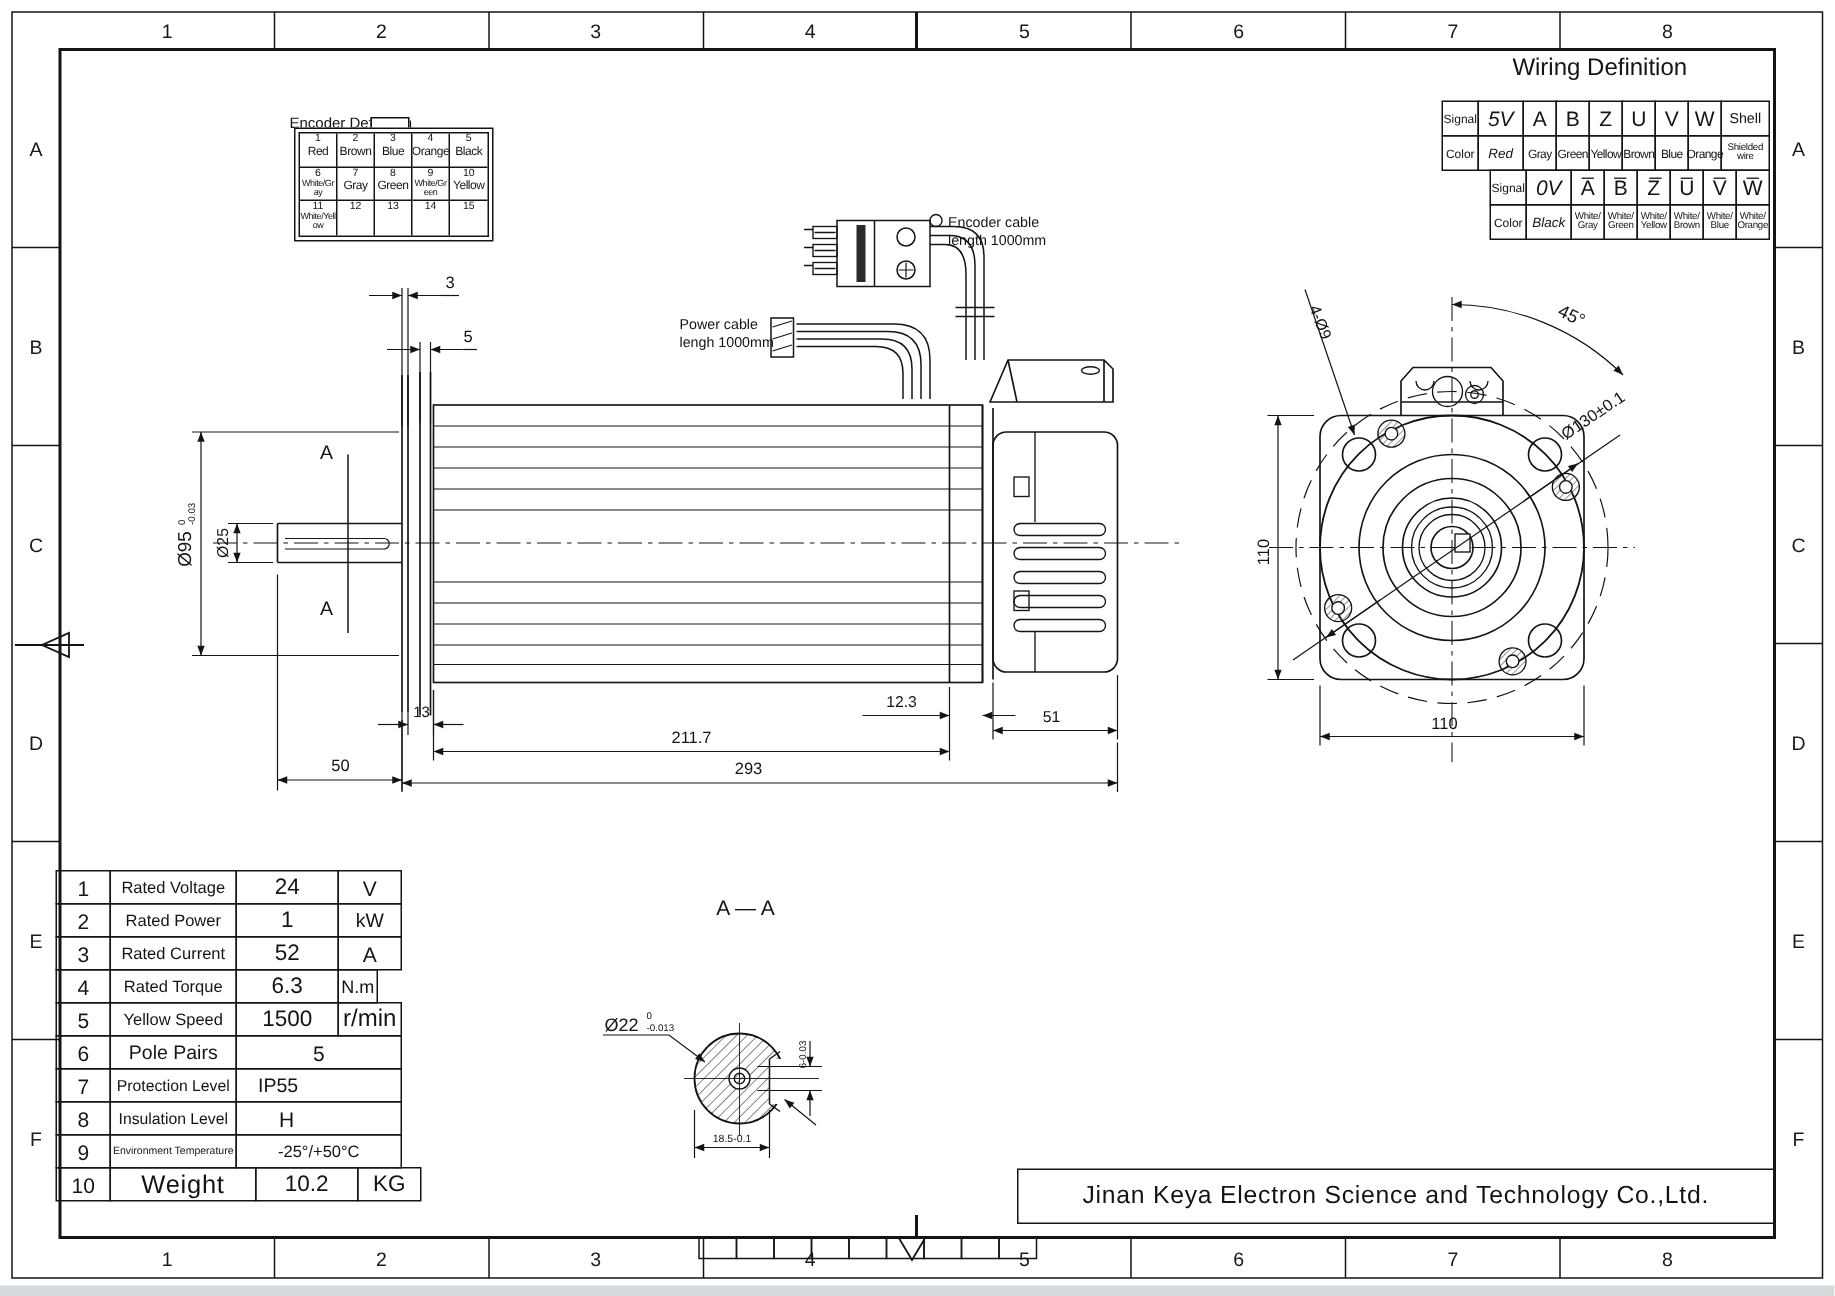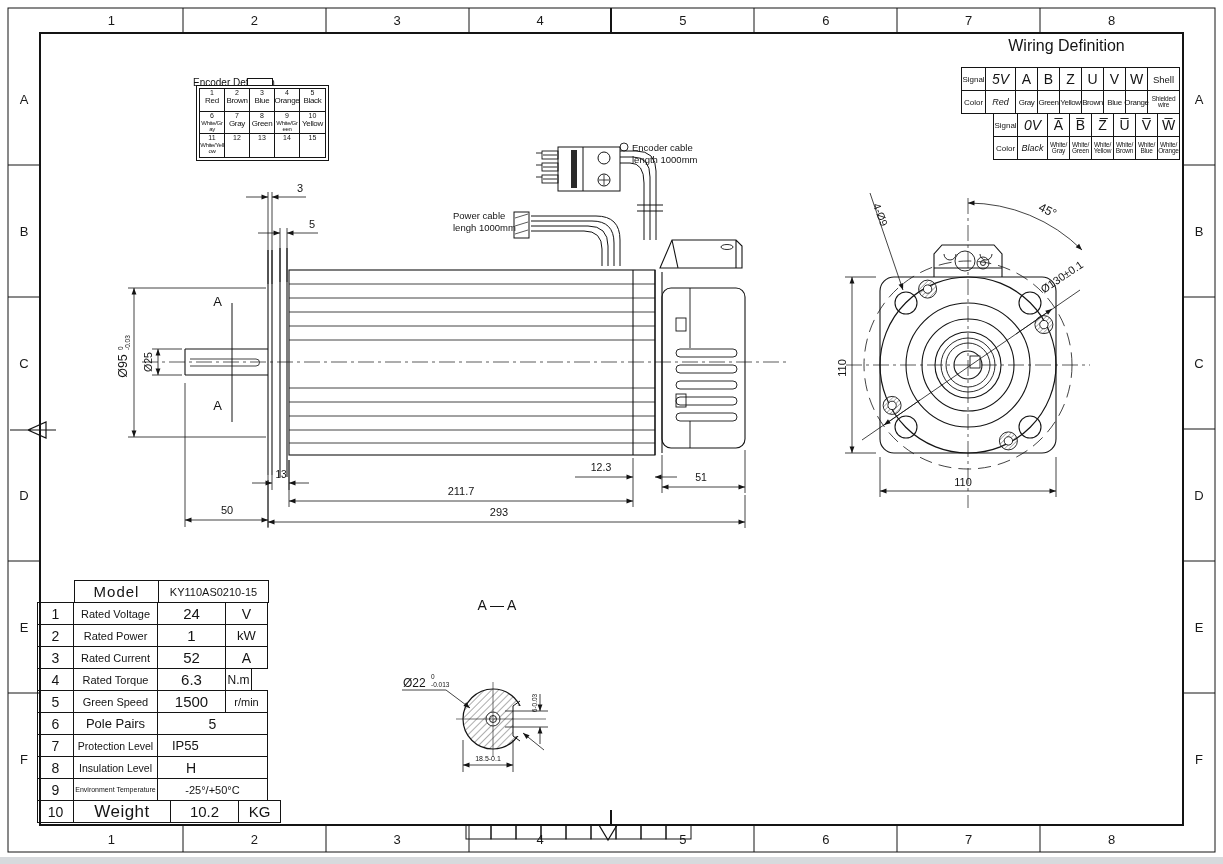--- a/index.html
+++ b/index.html
@@ -201,25 +201,20 @@
       <div class="wir-cell w-ltr w-tiny">White/Blue</div>
       <div class="wir-cell w-ltr w-tiny">White/Orange</div>
     </div>
   </div>
 
   <div class="mt">
     <div class="mt-row" style="height:24px">
       <div class="mt-sp"></div>
     </div>
     <div class="mt-row" style="height:23px">
-      <div class="mt-sp"></div>
-      <div class="mt-cell" style="width:85px;height:23px;font-size:15px;letter-spacing:1px">Model</div>
-      <div class="mt-cell" style="width:111px;height:23px;font-size:11px">KY110AS0210-15</div>
-    </div>
-    <div class="mt-row" style="height:23px">
       <div class="mt-cell" style="width:37px;height:23px;font-size:14px">1</div>
       <div class="mt-cell" style="width:85px;height:23px;font-size:11px">Rated Voltage</div>
       <div class="mt-cell" style="width:69px;height:23px;font-size:15px">24</div>
       <div class="mt-cell" style="width:43px;height:23px;font-size:14px">V</div>
     </div>
     <div class="mt-row" style="height:23px">
       <div class="mt-cell" style="width:37px;height:23px;font-size:14px">2</div>
       <div class="mt-cell" style="width:85px;height:23px;font-size:11px">Rated Power</div>
       <div class="mt-cell" style="width:69px;height:23px;font-size:15px">1</div>
       <div class="mt-cell" style="width:43px;height:23px;font-size:13px">kW</div>
@@ -231,23 +226,23 @@
       <div class="mt-cell" style="width:43px;height:23px;font-size:14px">A</div>
     </div>
     <div class="mt-row" style="height:23px">
       <div class="mt-cell" style="width:37px;height:23px;font-size:14px">4</div>
       <div class="mt-cell" style="width:85px;height:23px;font-size:11px">Rated Torque</div>
       <div class="mt-cell" style="width:69px;height:23px;font-size:15px">6.3</div>
       <div class="mt-cell" style="width:27px;height:23px;font-size:12px">N.m</div>
     </div>
     <div class="mt-row" style="height:23px">
       <div class="mt-cell" style="width:37px;height:23px;font-size:14px">5</div>
-      <div class="mt-cell" style="width:85px;height:23px;font-size:11px">Green Speed</div>
+      <div class="mt-cell" style="width:85px;height:23px;font-size:11px">Yellow Speed</div>
       <div class="mt-cell" style="width:69px;height:23px;font-size:15px">1500</div>
-      <div class="mt-cell" style="width:43px;height:23px;font-size:11px">r/min</div>
+      <div class="mt-cell" style="width:43px;height:23px;font-size:16px">r/min</div>
     </div>
     <div class="mt-row" style="height:23px">
       <div class="mt-cell" style="width:37px;height:23px;font-size:14px">6</div>
       <div class="mt-cell" style="width:85px;height:23px;font-size:13px">Pole Pairs</div>
       <div class="mt-cell" style="width:111px;height:23px;font-size:14px">5</div>
     </div>
     <div class="mt-row" style="height:23px">
       <div class="mt-cell" style="width:37px;height:23px;font-size:14px">7</div>
       <div class="mt-cell" style="width:85px;height:23px;font-size:10.5px">Protection Level</div>
       <div class="mt-cell" style="width:111px;height:23px;font-size:13px;justify-content:flex-start;padding-left:14px">IP55</div>
@@ -263,20 +258,23 @@
       <div class="mt-cell" style="width:111px;height:23px;font-size:11px">-25°/+50°C</div>
     </div>
     <div class="mt-row" style="height:23px">
       <div class="mt-cell" style="width:37px;height:23px;font-size:14px">10</div>
       <div class="mt-cell" style="width:98px;height:23px;font-size:17px;letter-spacing:0.5px">Weight</div>
       <div class="mt-cell" style="width:69px;height:23px;font-size:15px">10.2</div>
       <div class="mt-cell" style="width:43px;height:23px;font-size:15px">KG</div>
     </div>
   </div>
 
+  <div class="tblock">
+    <span>Jinan Keya Electron Science and Technology Co.,Ltd.</span>
+  </div>
 
   <div class="gray-strip"></div>
 
   <svg class="draw" viewBox="0 0 1223 864">
     <defs>
       <marker id="mA" viewBox="0 0 10 10" refX="9" refY="5" markerWidth="11" markerHeight="9" orient="auto-start-reverse">
         <path d="M0,1.6 L9,5 L0,8.4 z" fill="#141414"></path>
       </marker>
       <pattern id="hatch" width="5" height="5" patternUnits="userSpaceOnUse" patternTransform="rotate(45)">
         <line x1="0" y1="0" x2="0" y2="5" stroke="#333" stroke-width="0.8"></line>

